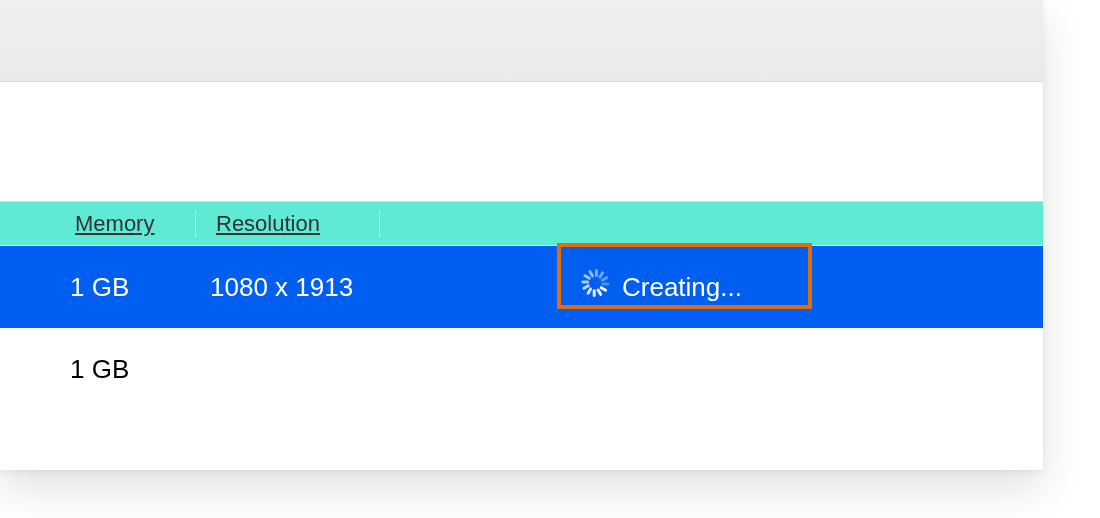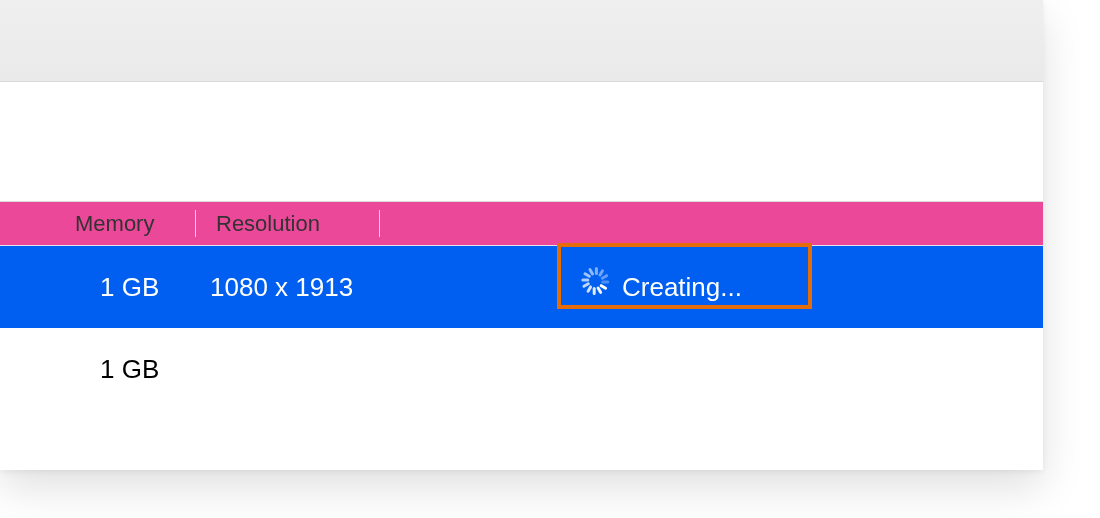--- a/index.html
+++ b/index.html
@@ -34,24 +34,25 @@
     .toolbar {
       height: 120px;
       background: #ffffff;
       border-bottom: 1px solid #d9d9d9;
     }
 
     .header-row {
       display: flex;
       align-items: center;
       height: 44px;
-      background: #ec4899;
+      background: #5eead4;
       border-bottom: 1px solid #e4e4e4;
       font-size: 22px;
       color: #333333;
+      text-decoration: underline;
     }
     .header-cell {
       position: relative;
       height: 100%;
       display: flex;
       align-items: center;
     }
     .header-memory {
       padding-left: 75px;
       width: 196px;
@@ -79,30 +80,30 @@
       background: #005ff1;
       color: #ffffff;
     }
     .row-unselected {
       background: #ffffff;
       color: #000000;
     }
 
     .cell-memory {
       width: 210px;
-      padding-left: 100px;
+      padding-left: 70px;
     }
     .cell-resolution {
       width: 200px;
       padding-left: 0;
     }
     .cell-status {
       margin-left: 170px;
       display: flex;
-      align-items: center;
+      align-items: flex-end;
       gap: 14px;
       position: relative;
     }
 
     .highlight-box {
       position: absolute;
       left: -23px;
       top: -29px;
       width: 255px;
       height: 66px;

